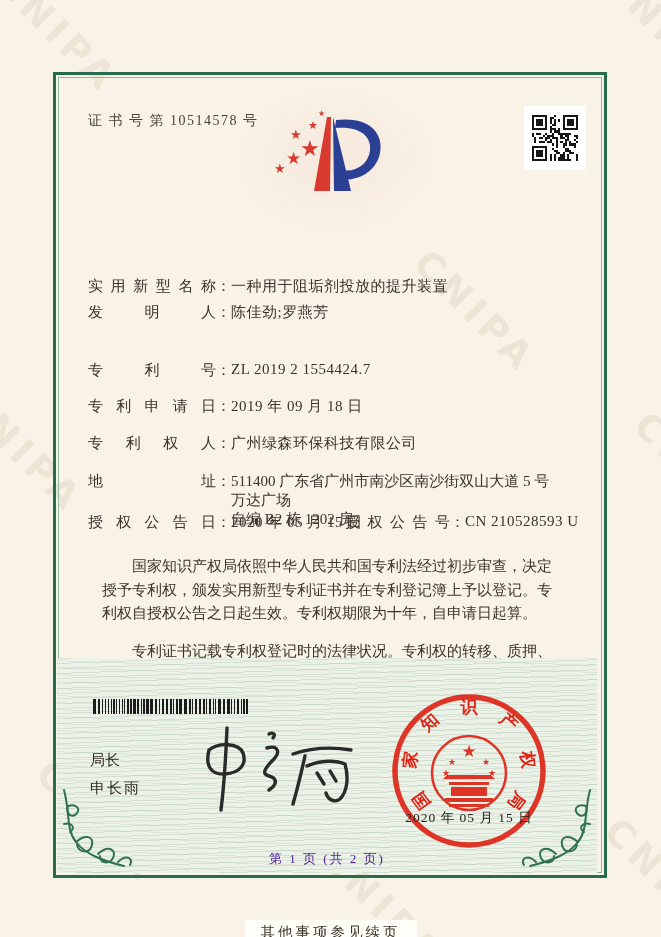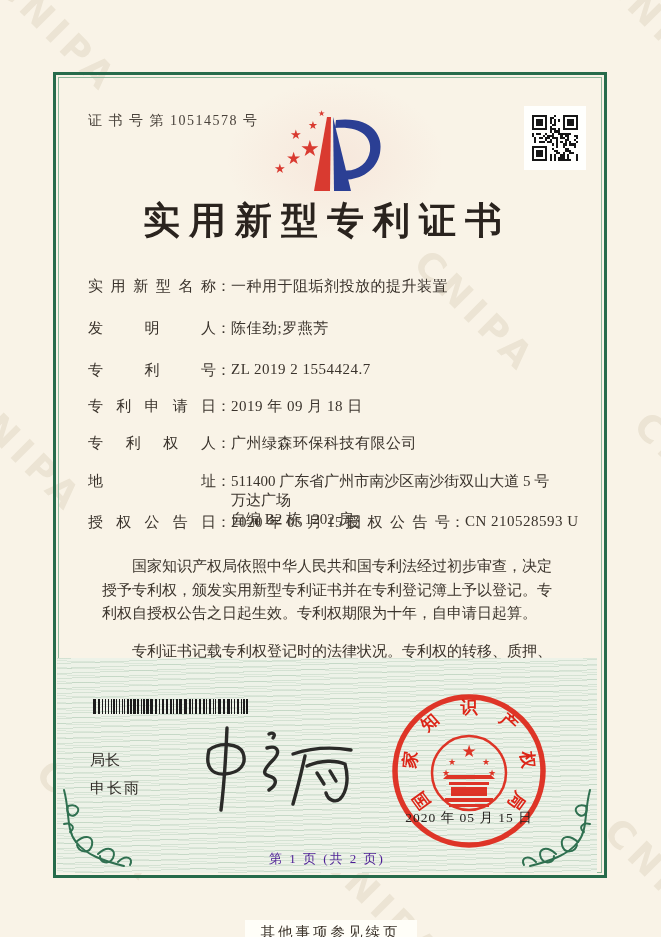--- a/index.html
+++ b/index.html
@@ -539,26 +539,25 @@
         <div class="on"></div>
         <div class="on"></div>
         <div class="on"></div>
         <div class="on"></div>
         <div></div>
         <div></div>
         <div class="on"></div>
       </div>
   </div>
 
-  <div class="abs" id="title">实用新型专利证书</div>
 
   <div class="abs frow" style="top:277px">
     <span class="flabel">实用新型名称</span><span class="fcolon">：</span><span class="fvalue">一种用于阻垢剂投放的提升装置</span>
   </div>
-  <div class="abs frow" style="top:319px">
+  <div class="abs frow" style="top:303px">
     <span class="flabel">发明人</span><span class="fcolon">：</span><span class="fvalue">陈佳劲;罗燕芳</span>
   </div>
   <div class="abs frow" style="top:361px">
     <span class="flabel">专利号</span><span class="fcolon">：</span><span class="fvalue">ZL 2019 2 1554424.7</span>
   </div>
   <div class="abs frow" style="top:397px">
     <span class="flabel">专利申请日</span><span class="fcolon">：</span><span class="fvalue">2019 年 09 月 18 日</span>
   </div>
   <div class="abs frow" style="top:434px">
     <span class="flabel">专利权人</span><span class="fcolon">：</span><span class="fvalue">广州绿森环保科技有限公司</span>

